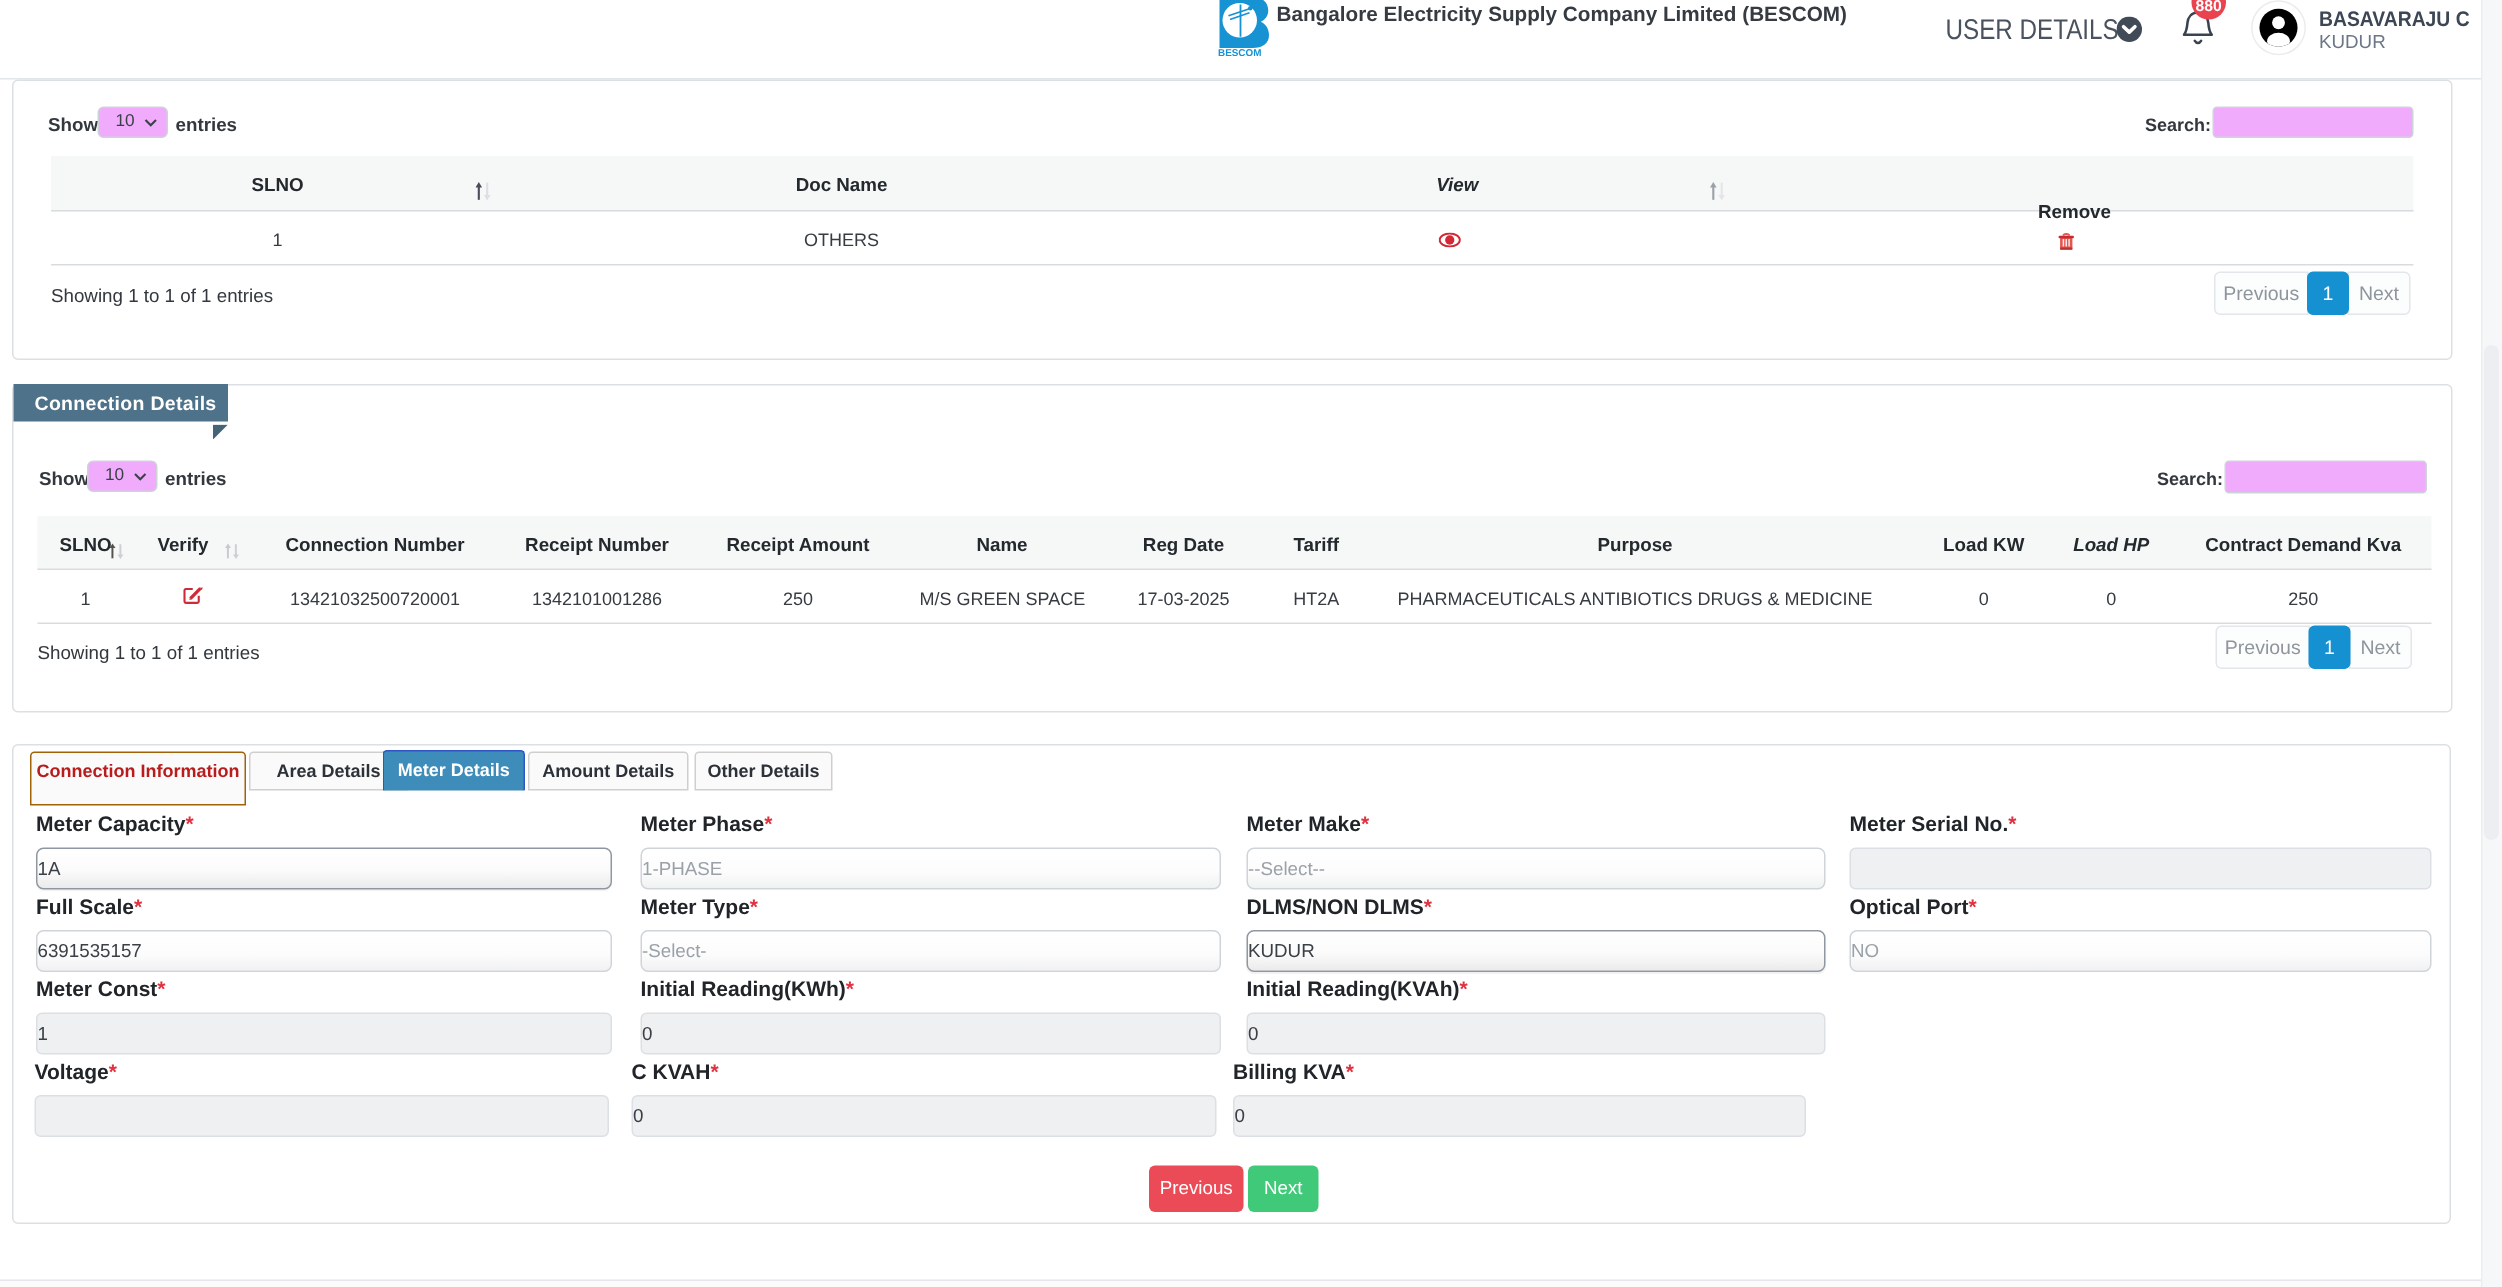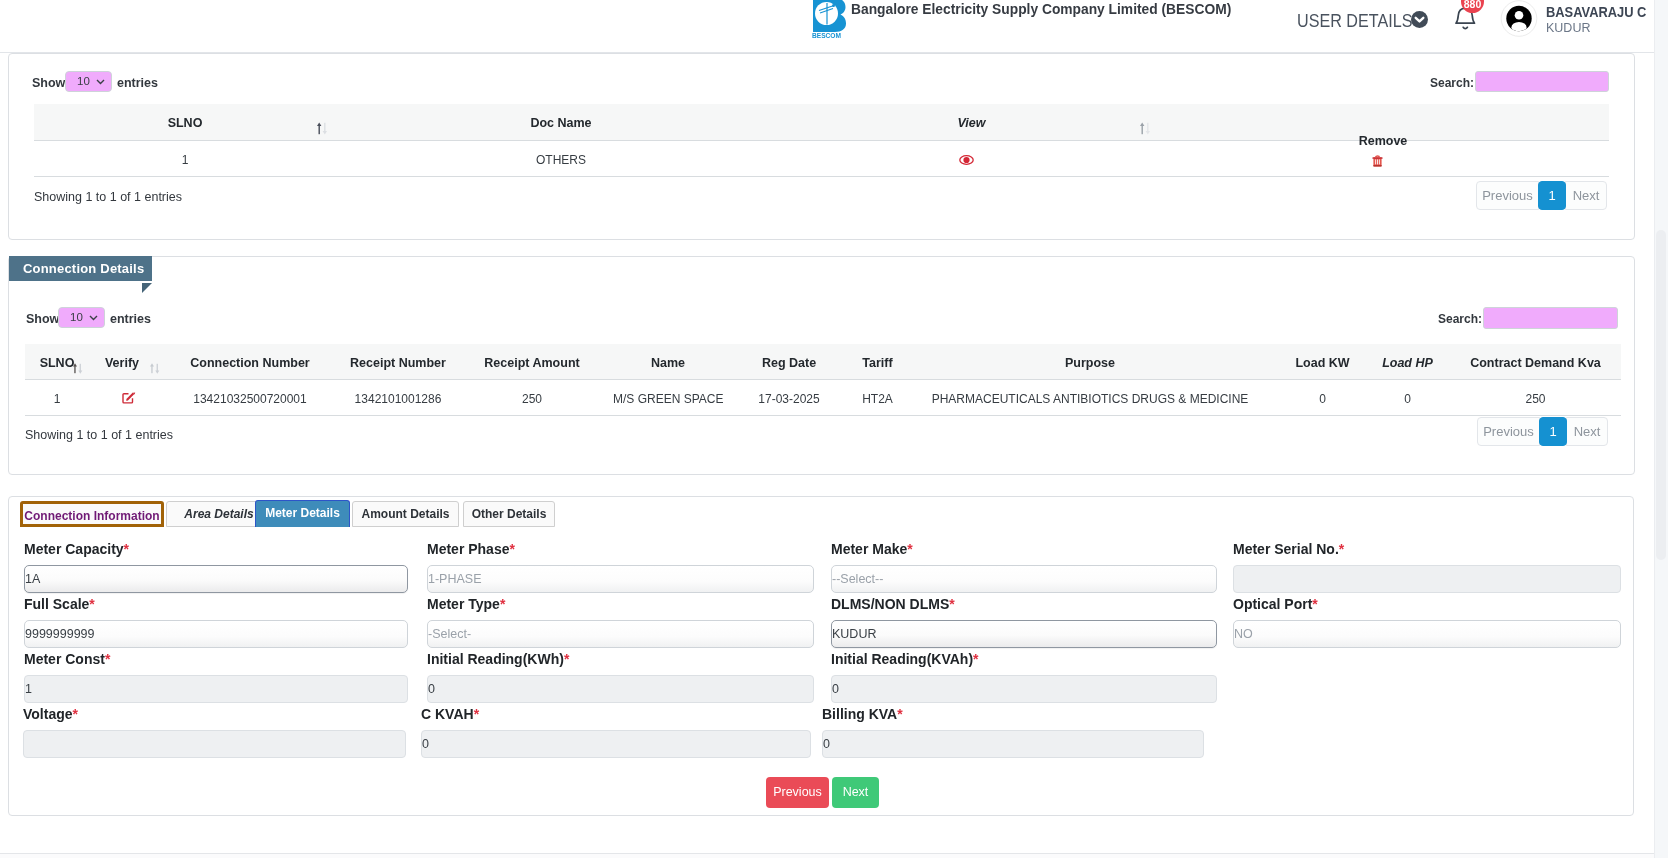--- a/index.html
+++ b/index.html
@@ -198,37 +198,37 @@
 
 <div class="abs" style="left:25px;top:428px;font-size:12.5px;color:#33383e;">Showing 1 to 1 of 1 entries</div>
 <div class="pg" style="left:1477px;top:417px;">
   <div class="pbtn pb-prev" style="left:0;width:63px;">Previous</div>
   <div class="pbtn pb-cur" style="left:62px;width:28px;">1</div>
   <div class="pbtn pb-next" style="left:89px;width:42px;">Next</div>
 </div>
 
 <div class="card" style="left:8px;top:496px;width:1626px;height:320px;"></div>
 <div id="tabs">
-    <div class="abs" style="left:20px;top:501px;width:144px;height:26px;background:#fafafa;border:3px solid #a16207;border-radius:3px 3px 0 0;color:#701a75;font-weight:bold;font-size:12px;text-align:center;line-height:24px;white-space:nowrap;">Connection Information</div>
-    <div class="abs" style="left:166px;top:501px;width:106px;height:26px;background:#fafafa;border:1px solid #cfcfcf;border-radius:3px 3px 0 0;color:#2d3238;font-weight:bold;font-size:12px;text-align:center;line-height:24px;white-space:nowrap;font-style:italic;">Area Details</div>
+    <div class="abs" style="left:20px;top:501px;width:144px;height:36px;background:#fafafa;border:1px solid #a16207;border-radius:3px 3px 0 0;color:#b91c1c;font-weight:bold;font-size:12px;text-align:center;line-height:24px;white-space:nowrap;">Connection Information</div>
+    <div class="abs" style="left:166px;top:501px;width:106px;height:26px;background:#fafafa;border:1px solid #cfcfcf;border-radius:3px 3px 0 0;color:#2d3238;font-weight:bold;font-size:12px;text-align:center;line-height:24px;white-space:nowrap;">Area Details</div>
     <div class="abs" style="left:255px;top:500px;width:95px;height:27px;background:#3e8cba;border:1px solid #2d55c8;border-bottom:none;border-radius:3px 3px 0 0;color:#fff;font-weight:bold;font-size:12px;text-align:center;line-height:25px;white-space:nowrap;">Meter Details</div>
     <div class="abs" style="left:352px;top:501px;width:107px;height:26px;background:#fafafa;border:1px solid #cfcfcf;border-radius:3px 3px 0 0;color:#2d3238;font-weight:bold;font-size:12px;text-align:center;line-height:24px;white-space:nowrap;">Amount Details</div>
     <div class="abs" style="left:463px;top:501px;width:92px;height:26px;background:#fafafa;border:1px solid #cfcfcf;border-radius:3px 3px 0 0;color:#2d3238;font-weight:bold;font-size:12px;text-align:center;line-height:24px;white-space:nowrap;">Other Details</div>
   </div>
 <div id="form">
     <div class="flabel" style="left:24px;top:541px;">Meter Capacity<span class="req">*</span></div>
     <div class="finput fa-sel" style="left:24px;top:565px;width:384px;">1A</div>
     <div class="flabel" style="left:427px;top:541px;">Meter Phase<span class="req">*</span></div>
     <div class="finput fb-lite" style="left:427px;top:565px;width:387px;">1-PHASE</div>
     <div class="flabel" style="left:831px;top:541px;">Meter Make<span class="req">*</span></div>
     <div class="finput fb-lite" style="left:831px;top:565px;width:386px;">--Select--</div>
     <div class="flabel" style="left:1233px;top:541px;">Meter Serial No.<span class="req">*</span></div>
     <div class="finput fc-dis" style="left:1233px;top:565px;width:388px;"></div>
     <div class="flabel" style="left:24px;top:596px;">Full Scale<span class="req">*</span></div>
-    <div class="finput fb-dark" style="left:24px;top:620px;width:384px;">9999999999</div>
+    <div class="finput fb-dark" style="left:24px;top:620px;width:384px;">6391535157</div>
     <div class="flabel" style="left:427px;top:596px;">Meter Type<span class="req">*</span></div>
     <div class="finput fb-lite" style="left:427px;top:620px;width:387px;">-Select-</div>
     <div class="flabel" style="left:831px;top:596px;">DLMS/NON DLMS<span class="req">*</span></div>
     <div class="finput fa-sel" style="left:831px;top:620px;width:386px;">KUDUR</div>
     <div class="flabel" style="left:1233px;top:596px;">Optical Port<span class="req">*</span></div>
     <div class="finput fb-lite" style="left:1233px;top:620px;width:388px;">NO</div>
     <div class="flabel" style="left:24px;top:651px;">Meter Const<span class="req">*</span></div>
     <div class="finput fc-dis" style="left:24px;top:675px;width:384px;">1</div>
     <div class="flabel" style="left:427px;top:651px;">Initial Reading(KWh)<span class="req">*</span></div>
     <div class="finput fc-dis" style="left:427px;top:675px;width:387px;">0</div>

